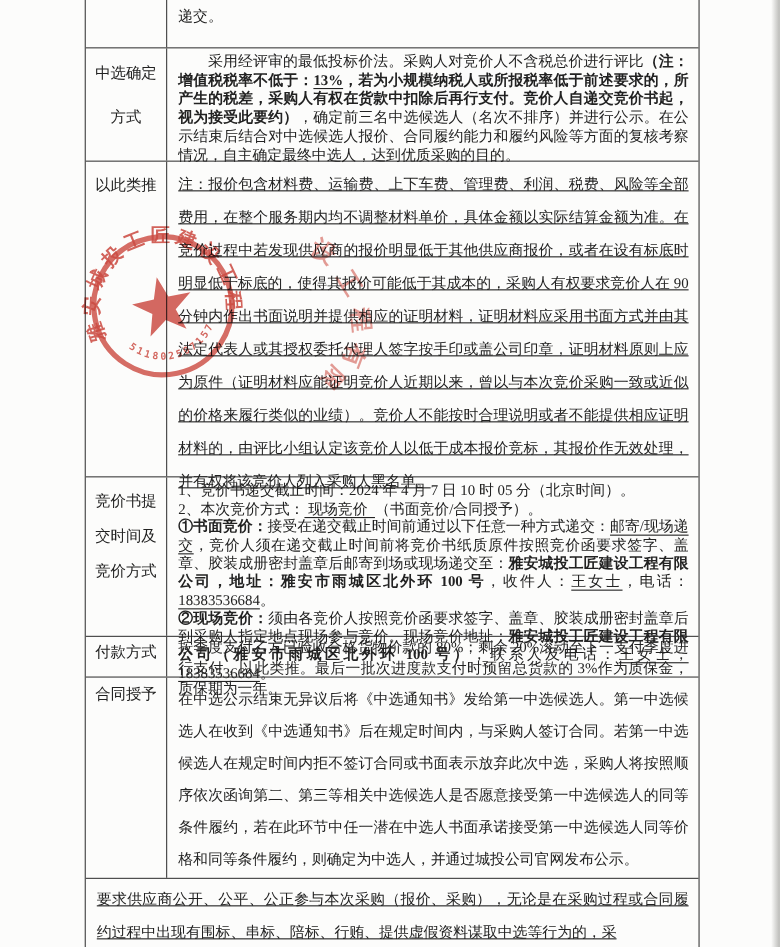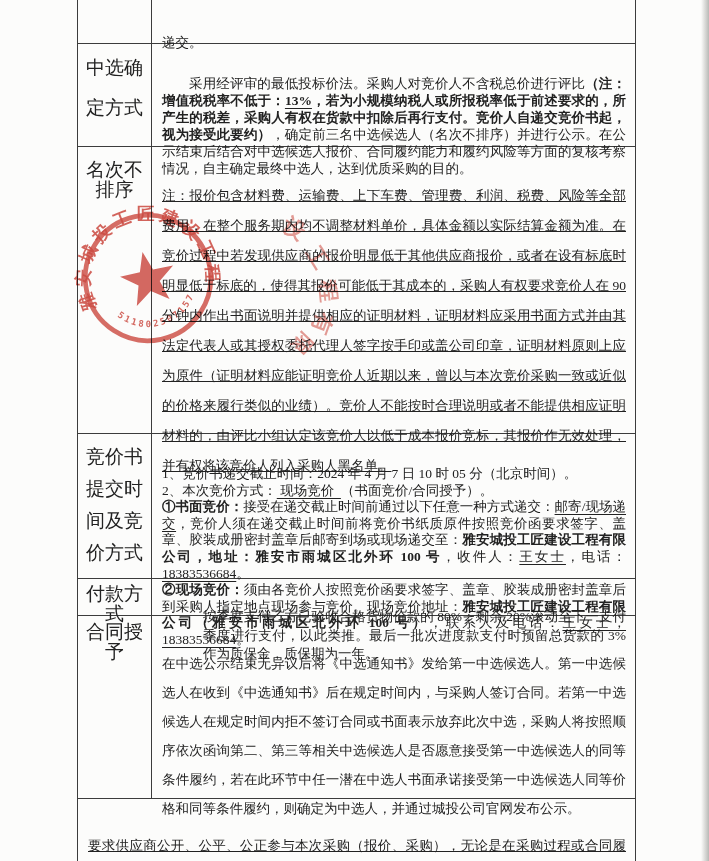--- a/index.html
+++ b/index.html
@@ -8,28 +8,28 @@
        color:#222;}
   .page-edge-right{position:absolute;top:0;right:0;width:8px;height:861px;
        background:linear-gradient(to right,#fcfcfb,#b9b9b6);}
   
   .doc-table{position:absolute;left:77px;top:0;width:559px;height:861px;
        border-left:1.4px solid #3c3c3c;border-right:1.4px solid #3c3c3c;
        box-sizing:border-box;background:transparent;}
   .row{display:flex;box-sizing:border-box;border-top:1.4px solid #3c3c3c;}
   .row.first{border-top:none;}
   .label-cell{width:74px;flex:0 0 74px;border-right:1.4px solid #3c3c3c;
-       box-sizing:border-box;text-align:center;font-size:19px;line-height:20px;
+       box-sizing:border-box;text-align:center;font-size:14px;line-height:20px;
        padding:6px 3px 0 3px;}
   .content-cell{flex:1;box-sizing:border-box;padding:4px 9px 2px 10px;
-       font-size:13.5px;text-align:justify;margin-top:28px;}
+       font-size:13.5px;text-align:justify;}
   .content-cell p{margin:0;}
   
   .r1{height:43px;}  .r2{height:103px;} .r3{height:287px;}
-  .r4{height:145px;} .r5{height:37px;gap:41px;}  .r6{height:183px;} .r7{height:63px;}
+  .r4{height:145px;} .r5{height:37px;}  .r6{height:183px;} .r7{height:63px;}
   
   .sp-tight .content-cell{line-height:17px;}
   .sp-tight4 .content-cell{line-height:16.6px;}
   .sp-mid .content-cell{line-height:18.5px;}
   .sp-loose .content-cell{line-height:30px;text-decoration:underline;}
   .sp-loose6 .content-cell{line-height:29px;}
   .r2 .content-cell{padding-top:3px;}
   .r3 .content-cell{padding-top:6px;}
   .r4 .content-cell{padding-top:4px;}
   .r5 .content-cell{padding-top:1px;}
@@ -68,21 +68,21 @@
         <p><span class="">递交。</span></p>
       </div>
     </div>
     <div class="row r2 sp-tight">
       <div class="label-cell">中选确定方式</div>
       <div class="content-cell">
         <p class="indent"><span class="">采用经评审的最低投标价法。采购人对竞价人不含税总价进行评比</span><span class="seg-b ">（注：增值税税率不低于：</span><span class="seg-b seg-u">13%</span><span class="seg-b ">，若为小规模纳税人或所报税率低于前述要求的，所产生的税差，采购人有权在货款中扣除后再行支付。竞价人自递交竞价书起，视为接受此要约）</span><span class="">，确定前三名中选候选人（名次不排序）并进行公示。在公示结束后结合对中选候选人报价、合同履约能力和履约风险等方面的复核考察情况，自主确定最终中选人，达到优质采购的目的。</span></p>
       </div>
     </div>
     <div class="row r3 sp-loose">
-      <div class="label-cell">名次不排序</div>
+      <div class="label-cell">以此类推</div>
       <div class="content-cell">
         <p><span class="">注：报价包含材料费、运输费、上下车费、管理费、利润、税费、风险等全部费用，在整个服务期内均不调整材料单价，具体金额以实际结算金额为准。在竞价过程中若发现供应商的报价明显低于其他供应商报价，或者在设有标底时明显低于标底的，使得其报价可能低于其成本的，采购人有权要求竞价人在 90 分钟内作出书面说明并提供相应的证明材料，证明材料应采用书面方式并由其法定代表人或其授权委托代理人签字按手印或盖公司印章，证明材料原则上应为原件（证明材料应能证明竞价人近期以来，曾以与本次竞价采购一致或近似的价格来履行类似的业绩）。竞价人不能按时合理说明或者不能提供相应证明材料的，由评比小组认定该竞价人以低于成本报价竞标，其报价作无效处理，并有权将该竞价人列入采购人黑名单。</span></p>
       </div>
     </div>
     <div class="row r4 sp-tight4">
       <div class="label-cell">竞价书提交时间及竞价方式</div>
       <div class="content-cell">
         <p><span class="">1、竞价书递交截止时间：2024 年 4 月 7 日 10 时 05 分（北京时间）。</span></p>
         <p><span class="">2、本次竞价方式：</span><span class="seg-u">&nbsp;现场竞价&nbsp;&nbsp;</span><span class="">（书面竞价/合同授予）。</span></p>
         <p><span class="seg-b ">①书面竞价：</span><span class="">接受在递交截止时间前通过以下任意一种方式递交：</span><span class="seg-u">邮寄/现场递交</span><span class="">，竞价人须在递交截止时间前将竞价书纸质原件按照竞价函要求签字、盖章、胶装成册密封盖章后邮寄到场或现场递交至：</span><span class="seg-b ">雅安城投工匠建设工程有限公司</span><span class="seg-b ">，地址：</span><span class="seg-b ">雅安市雨城区北外环 100 号</span><span class="">，收件人：</span><span class="seg-u">王女士</span><span class="">，电话：</span><span class="seg-u">18383536684</span><span class="">。</span></p>

